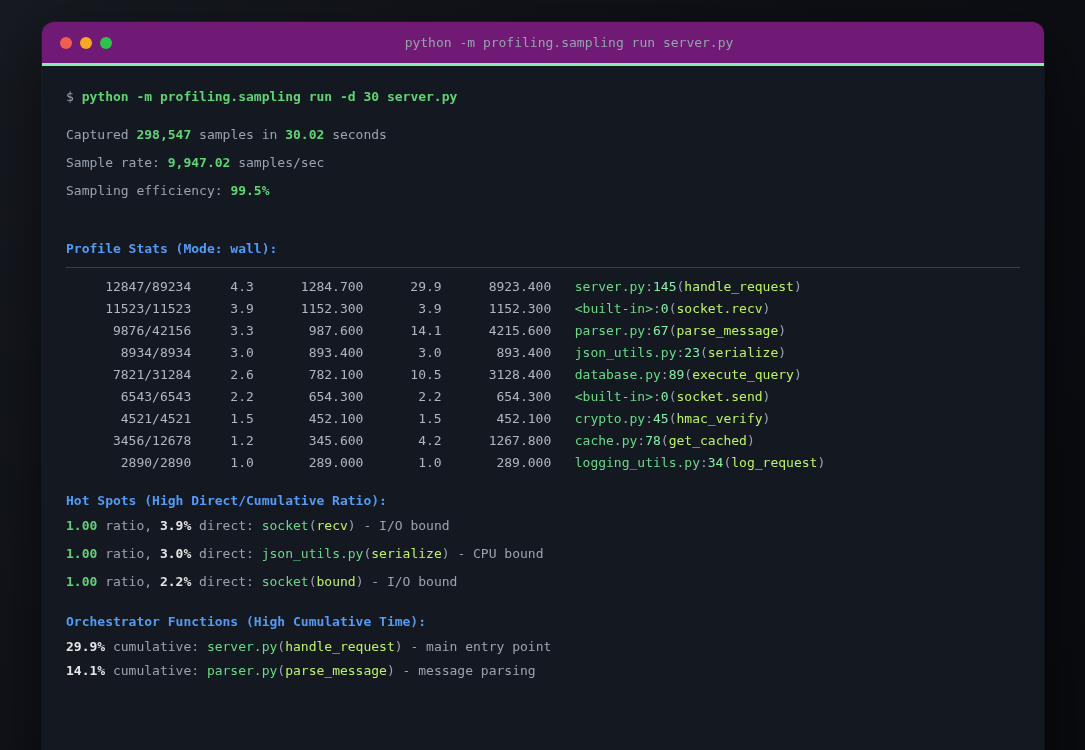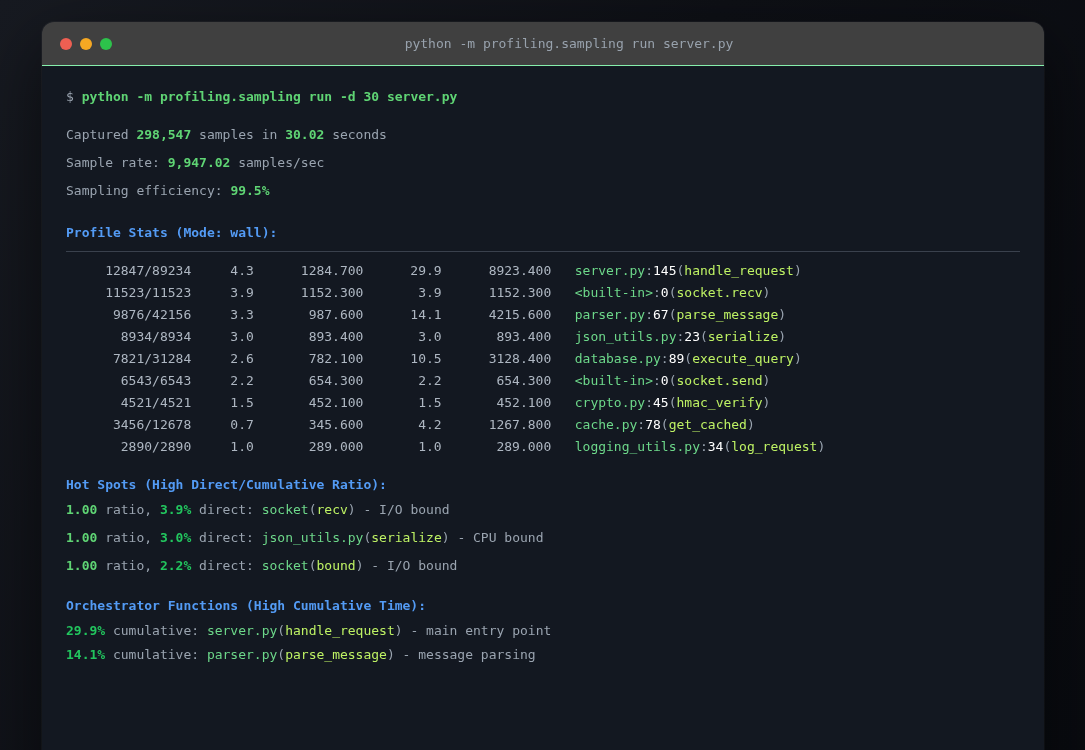--- a/index.html
+++ b/index.html
@@ -13,55 +13,55 @@
   .window {
     position: absolute; left: 42px; top: 22px;
     width: 1002px; height: 780px;
     background: #131821;
     border-radius: 12px;
     box-shadow: 0 24px 70px rgba(0,0,0,.55), 0 0 0 1px rgba(255,255,255,.045);
     overflow: hidden;
   }
   .titlebar {
     height: 44px;
-    background: #404040;
-    border-bottom: 1px solid #86efac;
+    background: #701a75;
+    border-bottom: 3px solid #86efac;
     display: flex; align-items: center;
   }
   .lights { display: flex; gap: 8px; margin-left: 18px; flex: 0 0 auto; }
   .light { width: 12px; height: 12px; border-radius: 50%; cursor: default; }
   .titletext {
     flex: 1 1 auto; text-align: center;
     color: #98a2ad; font-size: 13px;
     padding-right: 18px;
     white-space: pre;
   }
   .content { padding: 24px 24px 0 24px; font-size: 13px; }
   .line  { line-height: 14px; white-space: pre; }
   .trow  { line-height: 22px; white-space: pre; }
   .header { color: #539bf5; font-weight: 700; }
   .divider { border: 0; border-top: 1px solid #3a414d; margin: 11px 0 0 0; }
   .table { margin-top: 8px; }
 
   .c-gray   { color: #9aa4b0; }
   .c-greenb { color: #5fd474; font-weight: 700; }
-  .c-orange { color: #22c55e; font-weight: 600; }
-  .c-lineno { color: #ffffff; text-align: center; }
+  .c-orange { color: #e5e5e5; font-weight: 600; }
+  .c-lineno { color: #86efac; text-align: center; }
   .c-file   { color: #6dd88a; }
   .c-func   { color: #bef264; }
   .c-num    { color: #aeb7c2; }
 
   .mt8  { margin-top: 8px; }
   .mt10 { margin-top: 10px; }
   .mt11 { margin-top: 11px; }
   .mt14 { margin-top: 14px; }
   .mt20 { margin-top: 20px; }
   .mt24 { margin-top: 24px; }
   .mt27 { margin-top: 26px; }
-  .mt28 { margin-top: 28px; }
+  .mt28 { margin-top: 44px; }
   .mt34 { margin-top: 34px; }
 </style>
 </head>
 <body>
 
 <div class="window">
   <div class="titlebar">
     <div class="lights">
       <div class="light" style="background: rgb(238, 95, 82);"></div>
       <div class="light" style="background: rgb(245, 168, 35);"></div>
@@ -80,21 +80,21 @@
     <hr class="divider">
 
     <div class="table">
         <div class="trow"><span class="c-num">     12847/89234     4.3      1284.700      29.9      8923.400   </span><span class="c-file">server.py</span><span class="c-gray">:</span><span class="c-lineno">145</span><span class="c-gray">(</span><span class="c-func">handle_request</span><span class="c-gray">)</span></div>
         <div class="trow"><span class="c-num">     11523/11523     3.9      1152.300       3.9      1152.300   </span><span class="c-file">&lt;built-in&gt;</span><span class="c-gray">:</span><span class="c-lineno">0</span><span class="c-gray">(</span><span class="c-func">socket.recv</span><span class="c-gray">)</span></div>
         <div class="trow"><span class="c-num">      9876/42156     3.3       987.600      14.1      4215.600   </span><span class="c-file">parser.py</span><span class="c-gray">:</span><span class="c-lineno">67</span><span class="c-gray">(</span><span class="c-func">parse_message</span><span class="c-gray">)</span></div>
         <div class="trow"><span class="c-num">       8934/8934     3.0       893.400       3.0       893.400   </span><span class="c-file">json_utils.py</span><span class="c-gray">:</span><span class="c-lineno">23</span><span class="c-gray">(</span><span class="c-func">serialize</span><span class="c-gray">)</span></div>
         <div class="trow"><span class="c-num">      7821/31284     2.6       782.100      10.5      3128.400   </span><span class="c-file">database.py</span><span class="c-gray">:</span><span class="c-lineno">89</span><span class="c-gray">(</span><span class="c-func">execute_query</span><span class="c-gray">)</span></div>
         <div class="trow"><span class="c-num">       6543/6543     2.2       654.300       2.2       654.300   </span><span class="c-file">&lt;built-in&gt;</span><span class="c-gray">:</span><span class="c-lineno">0</span><span class="c-gray">(</span><span class="c-func">socket.send</span><span class="c-gray">)</span></div>
         <div class="trow"><span class="c-num">       4521/4521     1.5       452.100       1.5       452.100   </span><span class="c-file">crypto.py</span><span class="c-gray">:</span><span class="c-lineno">45</span><span class="c-gray">(</span><span class="c-func">hmac_verify</span><span class="c-gray">)</span></div>
-        <div class="trow"><span class="c-num">      3456/12678     0.7       345.600       4.2      1267.800   </span><span class="c-file">cache.py</span><span class="c-gray">:</span><span class="c-lineno">78</span><span class="c-gray">(</span><span class="c-func">get_cached</span><span class="c-gray">)</span></div>
+        <div class="trow"><span class="c-num">      3456/12678     1.2       345.600       4.2      1267.800   </span><span class="c-file">cache.py</span><span class="c-gray">:</span><span class="c-lineno">78</span><span class="c-gray">(</span><span class="c-func">get_cached</span><span class="c-gray">)</span></div>
         <div class="trow"><span class="c-num">       2890/2890     1.0       289.000       1.0       289.000   </span><span class="c-file">logging_utils.py</span><span class="c-gray">:</span><span class="c-lineno">34</span><span class="c-gray">(</span><span class="c-func">log_request</span><span class="c-gray">)</span></div>
       </div>
 
 
     <div class="line header mt20">Hot Spots (High Direct/Cumulative Ratio):</div>
     <div>
         <div class="line mt11"><span class="c-greenb">1.00</span><span class="c-gray"> ratio, </span><span class="c-orange">3.9%</span><span class="c-gray"> direct: </span><span class="c-file">socket</span><span class="c-gray">(</span><span class="c-func">recv</span><span class="c-gray">) - I/O bound</span></div>
         <div class="line mt14"><span class="c-greenb">1.00</span><span class="c-gray"> ratio, </span><span class="c-orange">3.0%</span><span class="c-gray"> direct: </span><span class="c-file">json_utils.py</span><span class="c-gray">(</span><span class="c-func">serialize</span><span class="c-gray">) - CPU bound</span></div>
         <div class="line mt14"><span class="c-greenb">1.00</span><span class="c-gray"> ratio, </span><span class="c-orange">2.2%</span><span class="c-gray"> direct: </span><span class="c-file">socket</span><span class="c-gray">(</span><span class="c-func">bound</span><span class="c-gray">) - I/O bound</span></div>
       </div>

